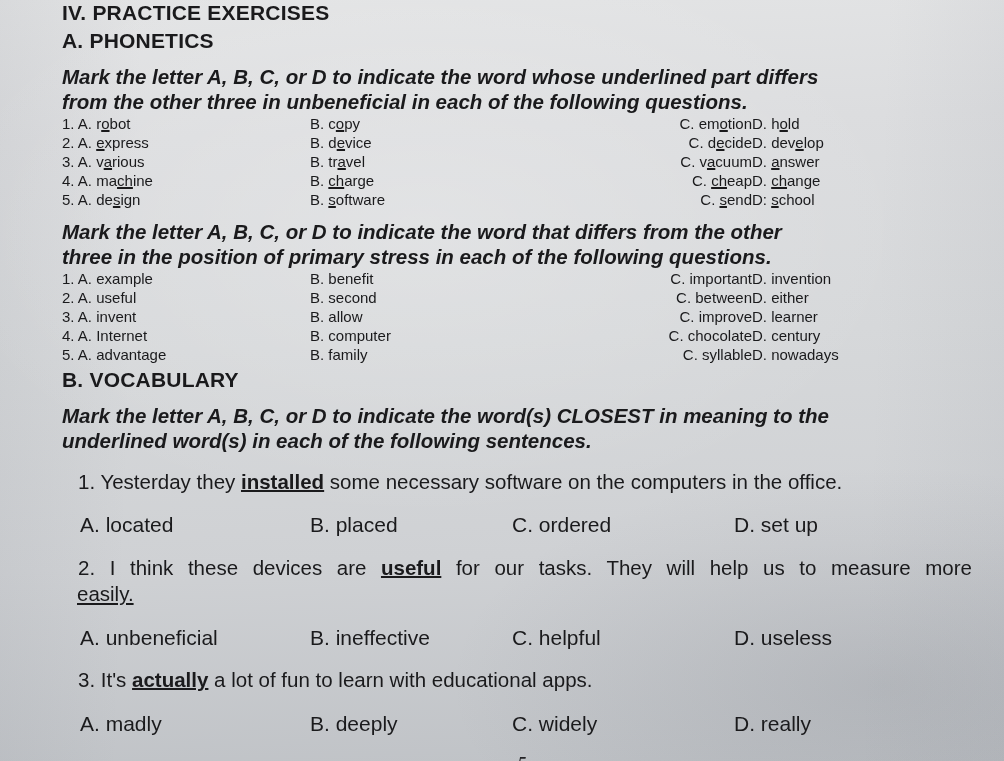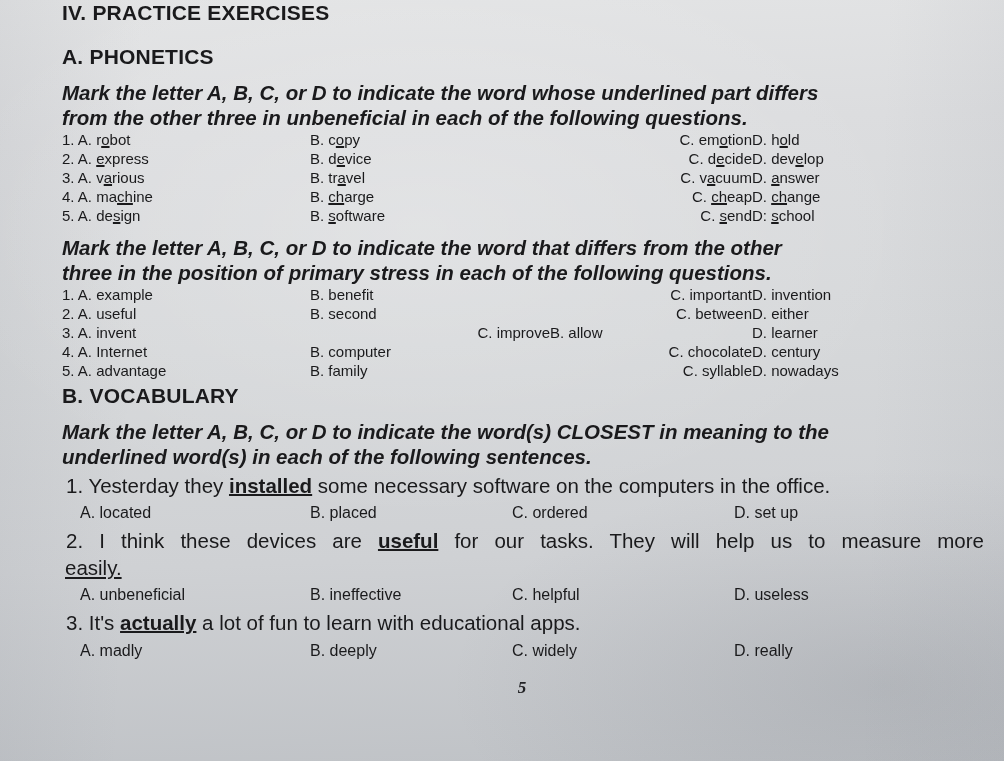--- a/index.html
+++ b/index.html
@@ -43,21 +43,20 @@
     font-size: 21px;
     font-weight: 700;
     letter-spacing: 0.2px;
     line-height: 1.18;
     margin: 0;
     padding-top: 1px;
     white-space: nowrap;
   }
   .heading.sub {
     padding-top: 3px;
-    margin-top: 16px;
   }
   .heading.vocab {
     padding-top: 4px;
   }
 
   .instruction {
     font-size: 20.5px;
     font-weight: 700;
     font-style: italic;
     line-height: 1.22;
@@ -85,33 +84,33 @@
   .qrow .col {
     flex: 0 0 auto;
   }
   .qrow .colA { width: 248px; }
   .qrow .colB { width: 202px; }
   .qrow .colC { width: 240px; text-align: right; }
   .qrow .colD { width: auto; }
 
   .optrow {
     display: flex;
-    font-size: 16px;
+    font-size: 21px;
     line-height: 1.3;
     white-space: nowrap;
     padding-left: 18px;
   }
   .optrow .colA { width: 230px; }
   .optrow .colB { width: 202px; }
   .optrow .colC { width: 222px; }
 
   .sentence {
     font-size: 20.5px;
     line-height: 1.3;
-    margin: 4px;
+    margin: 16px;
     padding-right: 14px;
   }
   .sentence .cont {
     display: block;
     margin-left: -1px;
     text-decoration: underline;
   }
   .sentence.q2 {
     text-align: justify;
     padding-right: 8px;
@@ -205,22 +204,22 @@
           <span class="col colD"><span>D. </span><span>invention</span></span>
         </div>
         <div class="qrow">
           <span class="col colA"><span>2. </span><span>A. </span><span>useful</span></span>
           <span class="col colB"><span>B. </span><span>second</span></span>
           <span class="col colC"><span>C. </span><span>between</span></span>
           <span class="col colD"><span>D. </span><span>either</span></span>
         </div>
         <div class="qrow">
           <span class="col colA"><span>3. </span><span>A. </span><span>invent</span></span>
+          <span class="col colB"><span>B. </span><span>allow</span></span>
           <span class="col colC"><span>C. </span><span>improve</span></span>
-          <span class="col colB"><span>B. </span><span>allow</span></span>
           <span class="col colD"><span>D. </span><span>learner</span></span>
         </div>
         <div class="qrow">
           <span class="col colA"><span>4. </span><span>A. </span><span>Internet</span></span>
           <span class="col colB"><span>B. </span><span>computer</span></span>
           <span class="col colC"><span>C. </span><span>chocolate</span></span>
           <span class="col colD"><span>D. </span><span>century</span></span>
         </div>
         <div class="qrow">
           <span class="col colA"><span>5. </span><span>A. </span><span>advantage</span></span>

